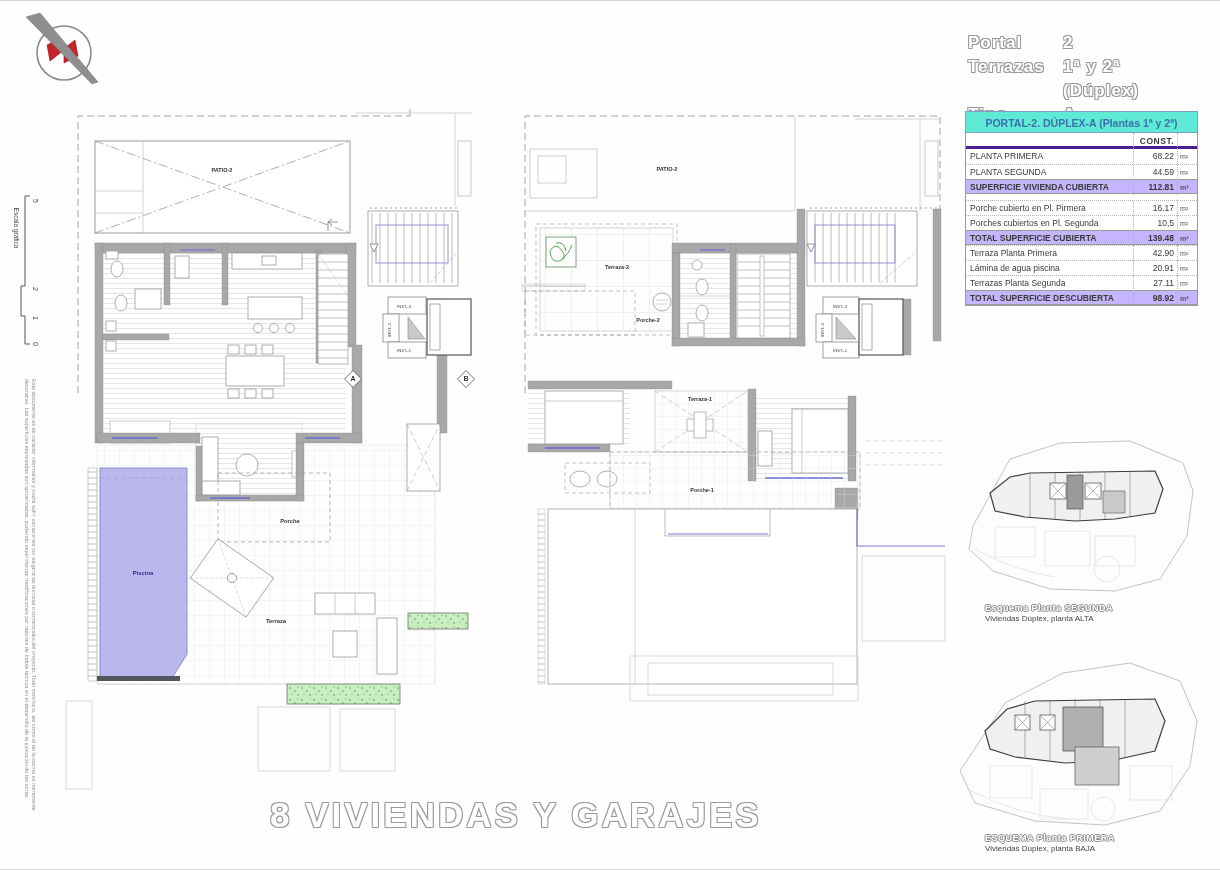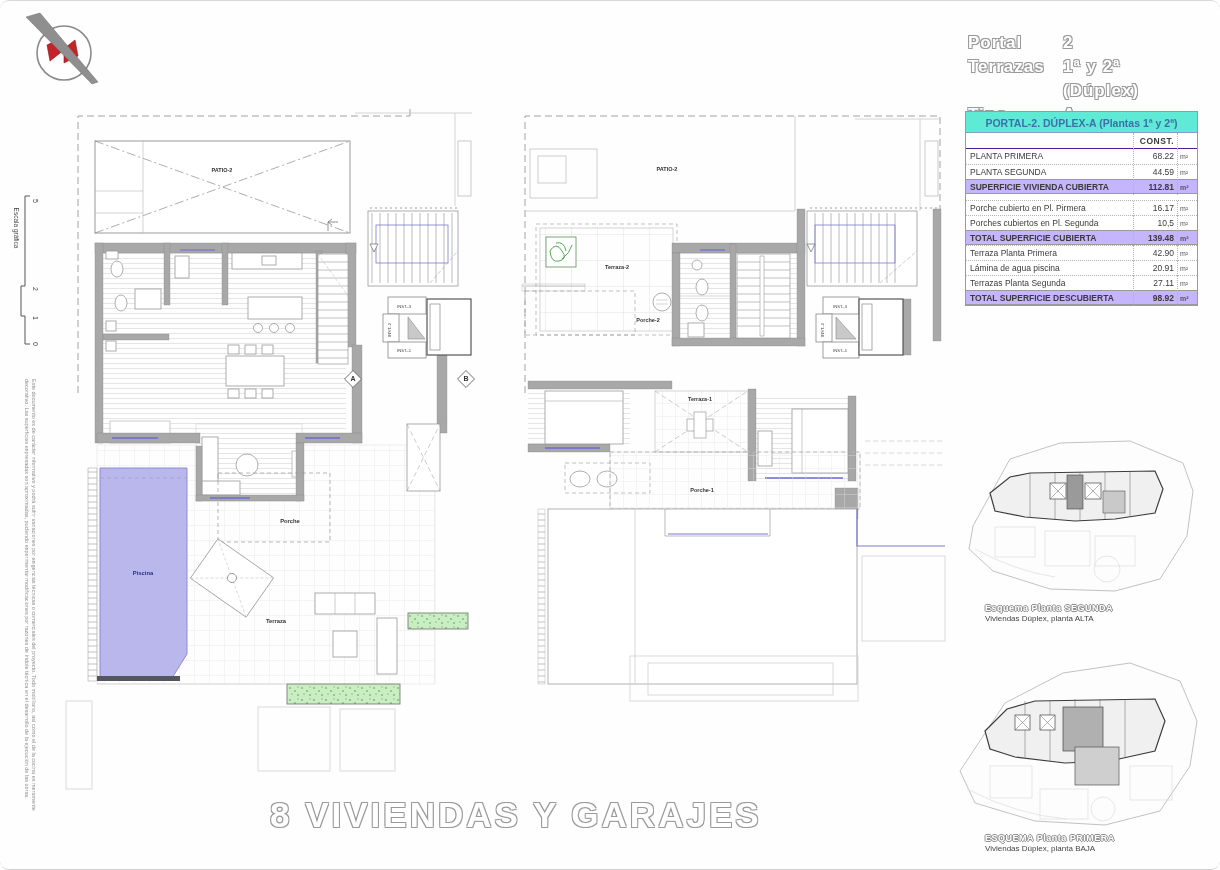--- a/index.html
+++ b/index.html
@@ -1,35 +1,35 @@
 <!DOCTYPE html>
 <html><head>
 <meta charset="utf-8">
 <style>
   * { margin:0; padding:0; box-sizing:border-box; }
   html,body { width:1220px; height:870px; background:#ffffff; font-family:"Liberation Sans", sans-serif; overflow:hidden; }
-  #page { position:relative; width:1220px; height:870px; background:#fefefe; border-top:1px solid #d8d8d8; border-bottom:1px solid #cfcfcf;border-radius:9px; }
+  #page { position:relative; width:1220px; height:870px; background:#fefefe; border-top:1px solid #d8d8d8; border-bottom:1px solid #cfcfcf; }
   .abs { position:absolute; }
 
   
   .outline-txt { color:#ffffff; text-shadow:-1px -1px 0 #9a9a9a, 1px -1px 0 #9a9a9a, -1px 1px 0 #9a9a9a, 1px 1px 0 #9a9a9a; font-weight:bold; }
   .outline-sm { color:#ffffff; text-shadow:-1px 0 0 #8f8f8f, 1px 0 0 #8f8f8f, 0 -1px 0 #8f8f8f, 0 1px 0 #8f8f8f; font-weight:bold; }
 
   
   #id-block { left:968px; top:30px; width:232px; }
   .id-row { display:flex; font-size:17px; line-height:24px; letter-spacing:1px; }
   .id-label { width:95px; }
   .id-value { flex:1; }
 
   
   #area-table { left:965px; top:110px; width:233px; font-size:8.5px; color:#3a3a3a; }
   #table-title { height:22px; line-height:22px; text-align:center; background:#5eead4; color:#3e6fad;
                  font-weight:bold; font-size:10.5px; border:1px solid #7f9fc6; }
   #table-box { border:1px solid #9a9a9a; border-top:none; background:#fff; }
-  .t-colhead { display:grid; grid-template-columns:1fr 44px 20px; height:16px; line-height:16px; border-bottom:1px solid #4c1d95; }
+  .t-colhead { display:grid; grid-template-columns:1fr 44px 20px; height:16px; line-height:16px; border-bottom:3px solid #4c1d95; }
   .t-colhead .t-val { font-weight:bold; font-size:8.5px; letter-spacing:0.5px; }
   .t-row { display:grid; grid-template-columns:1fr 44px 20px; height:15px; line-height:15px; border-top:1px dotted #b5b5b5; }
   .t-row:first-of-type { border-top:none; }
   .t-row.bold { font-weight:bold; background:#c4b5fd; border-top:1px solid #9a9a9a; border-bottom:1px solid #9a9a9a; }
   .t-gap { height:6px; background:#fff; }
   .t-label { padding-left:4px; white-space:nowrap; overflow:hidden; }
   .t-val { text-align:right; padding-right:3px; border-left:1px dotted #b5b5b5; }
   .t-unit { font-size:7px; padding-left:2px; border-left:1px dotted #b5b5b5; color:#555; }
 
   

